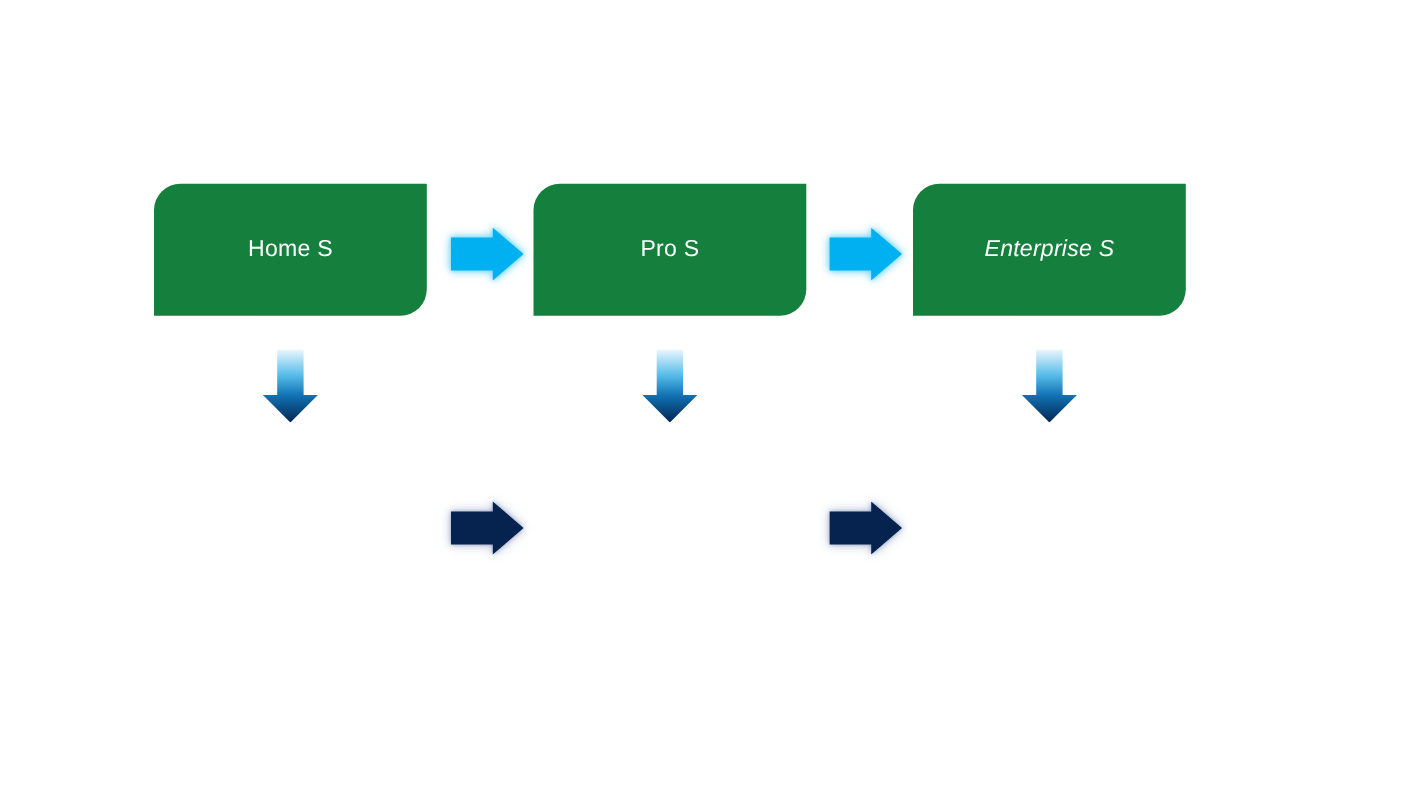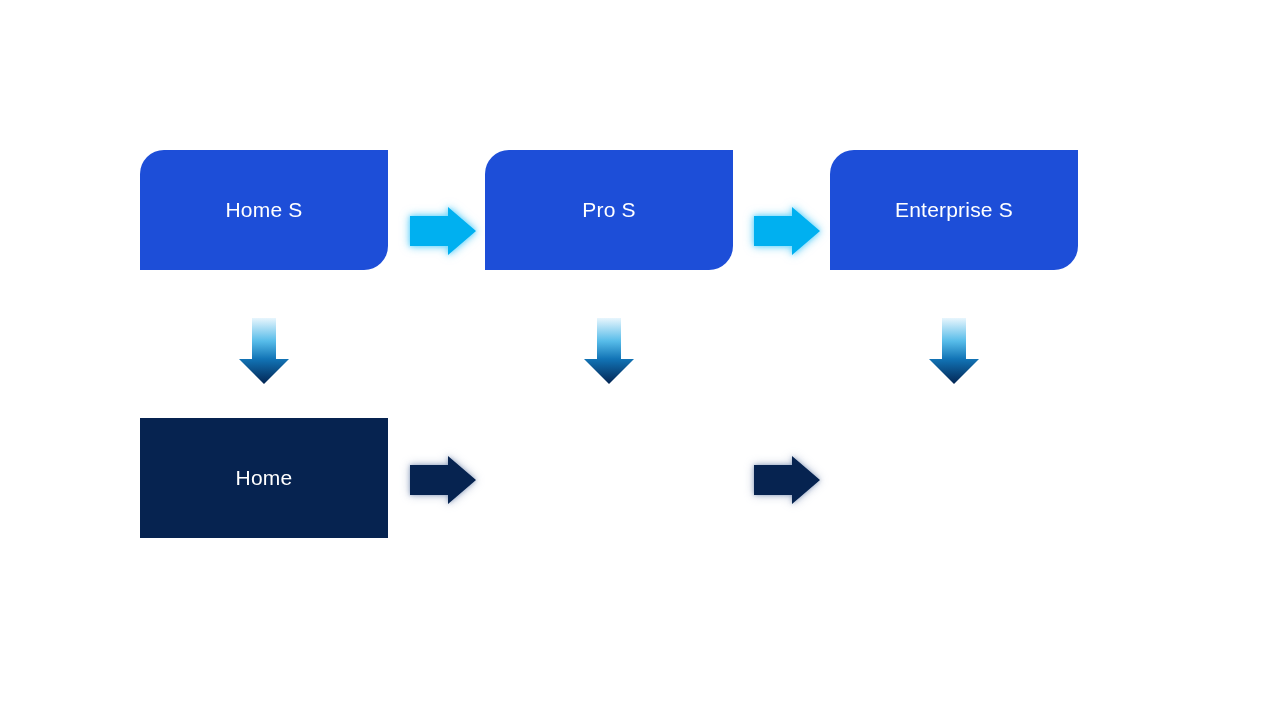--- a/index.html
+++ b/index.html
@@ -20,31 +20,31 @@
     width: 248px;
     height: 120px;
     display: flex;
     align-items: center;
     justify-content: center;
     color: #ffffff;
     font-size: 21px;
     letter-spacing: 0.2px;
   }
   .node-top {
-    background: #1d4ed8;
+    background: #15803d;
     border-radius: 24px 0 24px 0;
-    top: 150px;
+    top: 167px;
   }
   .node-bottom {
     background: #062350;
     top: 418px;
   }
   .col-0 { left: 140px; }
   .col-1 { left: 485px; justify-content: center; }
-  .col-2 { left: 830px; }
+  .col-2 { left: 830px; font-style: italic; }
 
   .harrow {
     position: absolute;
     width: 66px;
     height: 48px;
   }
   .harrow-top {
     top: 207px;
     filter: drop-shadow(0 0 2px rgba(120, 220, 255, 0.95)) drop-shadow(0 0 4px rgba(0, 176, 240, 0.55));
   }
@@ -126,23 +126,20 @@
           <stop offset="0" stop-color="#E8F6FD"></stop>
           <stop offset="0.35" stop-color="#57BCE9"></stop>
           <stop offset="0.62" stop-color="#1274B6"></stop>
           <stop offset="1" stop-color="#032553"></stop>
         </linearGradient>
       </defs>
       <polygon points="13,0 37,0 37,41 50,41 25,66 0,41 13,41" fill="url(#dg2)"></polygon>
     </svg>
   </div>
 
-  <div class="node node-bottom col-0">
-    <span>Home</span>
-  </div>
 
   <div class="harrow harrow-bottom gap-0">
     <svg width="66" height="48" viewBox="0 0 66 48">
       <polygon points="0,9 38,9 38,0 66,24 38,48 38,39 0,39" fill="#062350"></polygon>
     </svg>
   </div>
   <div class="harrow harrow-bottom gap-1">
     <svg width="66" height="48" viewBox="0 0 66 48">
       <polygon points="0,9 38,9 38,0 66,24 38,48 38,39 0,39" fill="#062350"></polygon>
     </svg>

